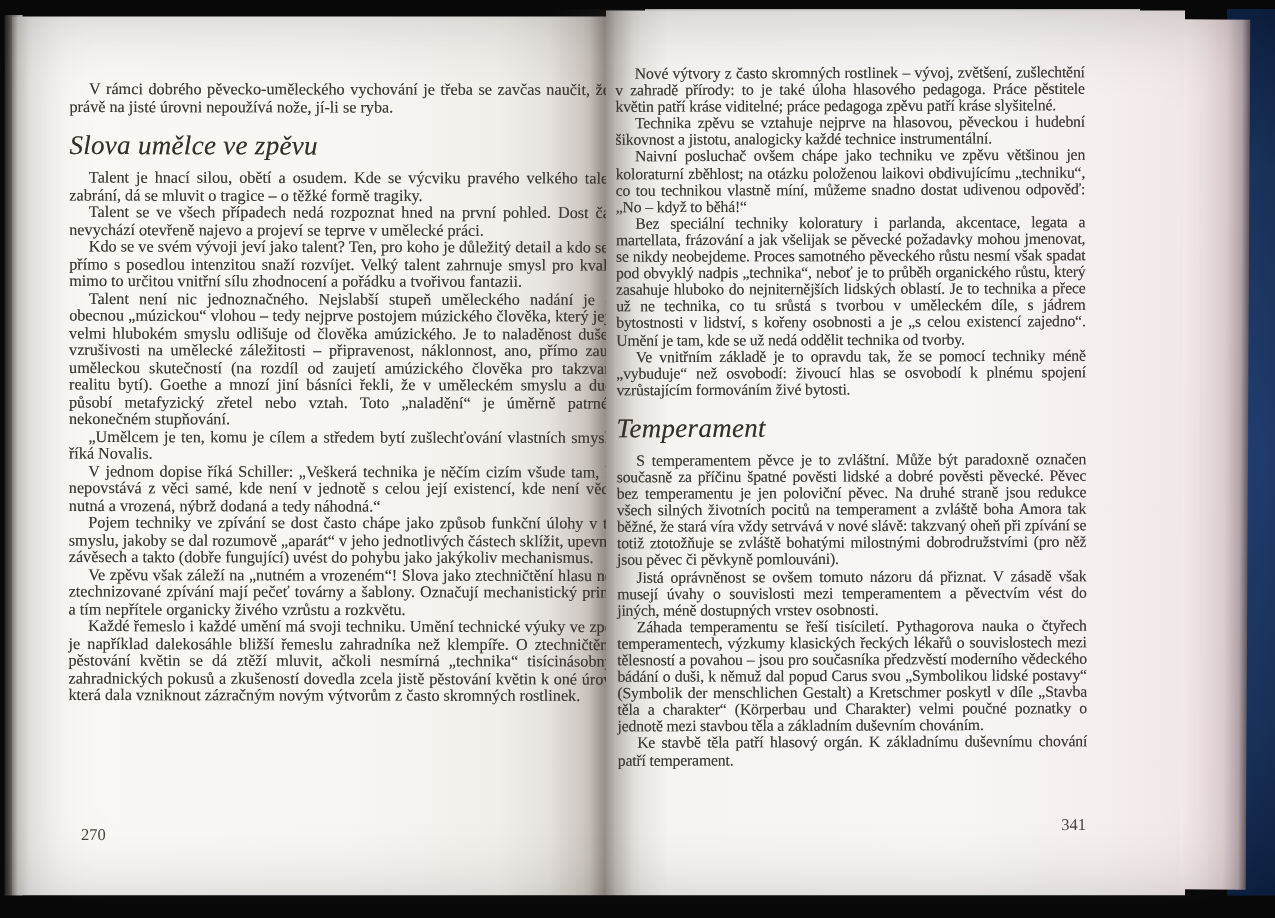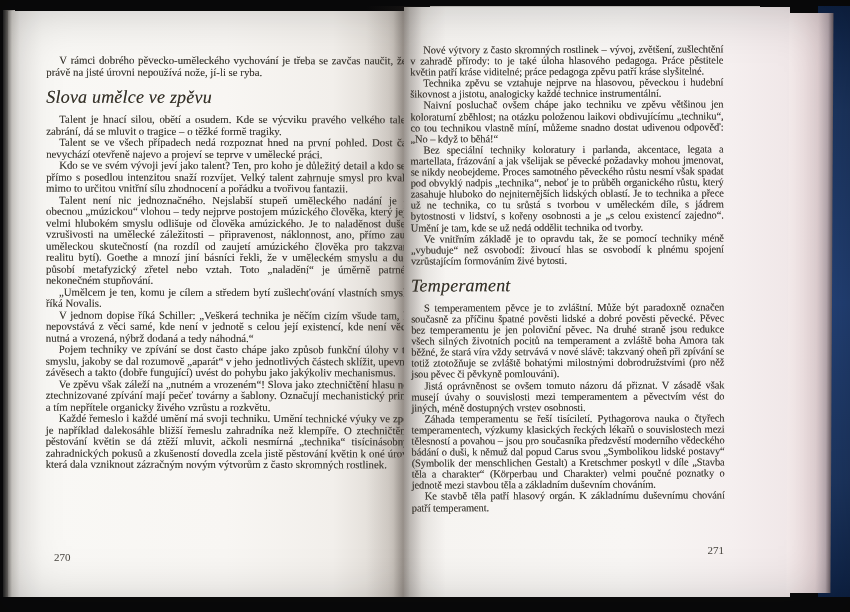--- a/index.html
+++ b/index.html
@@ -83,20 +83,20 @@
     <p>Technika zpěvu se vztahuje nejprve na hlasovou, pěveckou i hudební šikovnost a jistotu, analogicky každé technice instrumentální.</p>
     <p>Naivní posluchač ovšem chápe jako techniku ve zpěvu většinou jen koloraturní zběhlost; na otázku položenou laikovi obdivujícímu „techniku“, co tou technikou vlastně míní, můžeme snadno dostat udivenou odpověď: „No – když to běhá!“</p>
     <p>Bez speciální techniky koloratury i parlanda, akcentace, legata a martellata, frázování a jak všelijak se pěvecké požadavky mohou jmenovat, se nikdy neobejdeme. Proces samotného pěveckého růstu nesmí však spadat pod obvyklý nadpis „technika“, neboť je to průběh organického růstu, který zasahuje hluboko do nejniternějších lidských oblastí. Je to technika a přece už ne technika, co tu srůstá s tvorbou v uměleckém díle, s jádrem bytostnosti v lidství, s kořeny osobnosti a je „s celou existencí zajedno“. Umění je tam, kde se už nedá oddělit technika od tvorby.</p>
     <p>Ve vnitřním základě je to opravdu tak, že se pomocí techniky méně „vybuduje“ než osvobodí: živoucí hlas se osvobodí k plnému spojení vzrůstajícím formováním živé bytosti.</p>
     <h2>Temperament</h2>
     <p>S temperamentem pěvce je to zvláštní. Může být paradoxně označen současně za příčinu špatné pověsti lidské a dobré pověsti pěvecké. Pěvec bez temperamentu je jen poloviční pěvec. Na druhé straně jsou redukce všech silných životních pocitů na temperament a zvláště boha Amora tak běžné, že stará víra vždy setrvává v nové slávě: takzvaný oheň při zpívání se totiž ztotožňuje se zvláště bohatými milostnými dobrodružstvími (pro něž jsou pěvec či pěvkyně pomlouváni).</p>
     <p>Jistá oprávněnost se ovšem tomuto názoru dá přiznat. V zásadě však musejí úvahy o souvislosti mezi temperamentem a pěvectvím vést do jiných, méně dostupných vrstev osobnosti.</p>
     <p>Záhada temperamentu se řeší tisíciletí. Pythagorova nauka o čtyřech temperamentech, výzkumy klasických řeckých lékařů o souvislostech mezi tělesností a povahou – jsou pro současníka předzvěstí moderního vědeckého bádání o duši, k němuž dal popud Carus svou „Symbolikou lidské postavy“ (Symbolik der menschlichen Gestalt) a Kretschmer poskytl v díle „Stavba těla a charakter“ (Körperbau und Charakter) velmi poučné poznatky o jednotě mezi stavbou těla a základním duševním chováním.</p>
     <p>Ke stavbě těla patří hlasový orgán. K základnímu duševnímu chování patří temperament.</p>
   </div>
-  <div class="pagenum pagenum-right">271</div>
+  <div class="pagenum pagenum-right">341</div>
 
   <div class="gutter"></div>
   <div class="bar-top"></div>
   <div class="bar-bottom"></div>
   <div class="vignette"></div>
 
 </div>
 
 </body></html>

